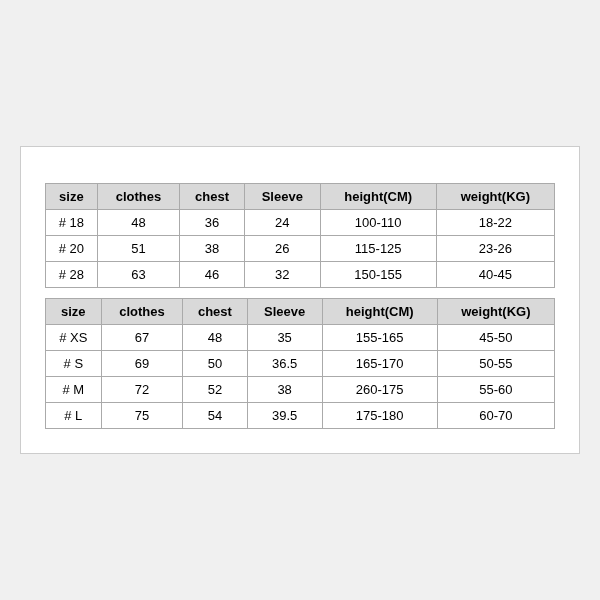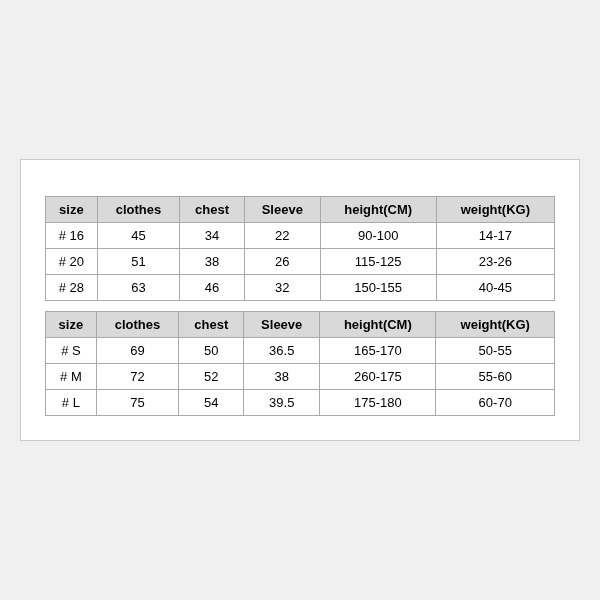--- a/index.html
+++ b/index.html
@@ -58,27 +58,27 @@
       <tr>
       <th>size</th>
           <th>clothes</th>
           <th>chest</th>
           <th>Sleeve</th>
           <th>height(CM)</th>
           <th>weight(KG)</th>
         </tr>
     </thead>
     <tbody>
-    <tr>
-          <td># 16</td>
-          <td>45</td>
-          <td>34</td>
-          <td>22</td>
-          <td>90-100</td>
-          <td>14-17</td>
+        <tr>
+          <td># 18</td>
+          <td>48</td>
+          <td>36</td>
+          <td>24</td>
+          <td>100-110</td>
+          <td>18-22</td>
         </tr>
         <tr>
           <td># 20</td>
           <td>51</td>
           <td>38</td>
           <td>26</td>
           <td>115-125</td>
           <td>23-26</td>
         </tr>
         <tr>
@@ -99,20 +99,28 @@
       <tr>
       <th>size</th>
           <th>clothes</th>
           <th>chest</th>
           <th>Sleeve</th>
           <th>height(CM)</th>
           <th>weight(KG)</th>
         </tr>
     </thead>
     <tbody>
+    <tr>
+          <td># XS</td>
+          <td>67</td>
+          <td>48</td>
+          <td>35</td>
+          <td>155-165</td>
+          <td>45-50</td>
+        </tr>
         <tr>
           <td># S</td>
           <td>69</td>
           <td>50</td>
           <td>36.5</td>
           <td>165-170</td>
           <td>50-55</td>
         </tr>
         <tr>
           <td># M</td>

